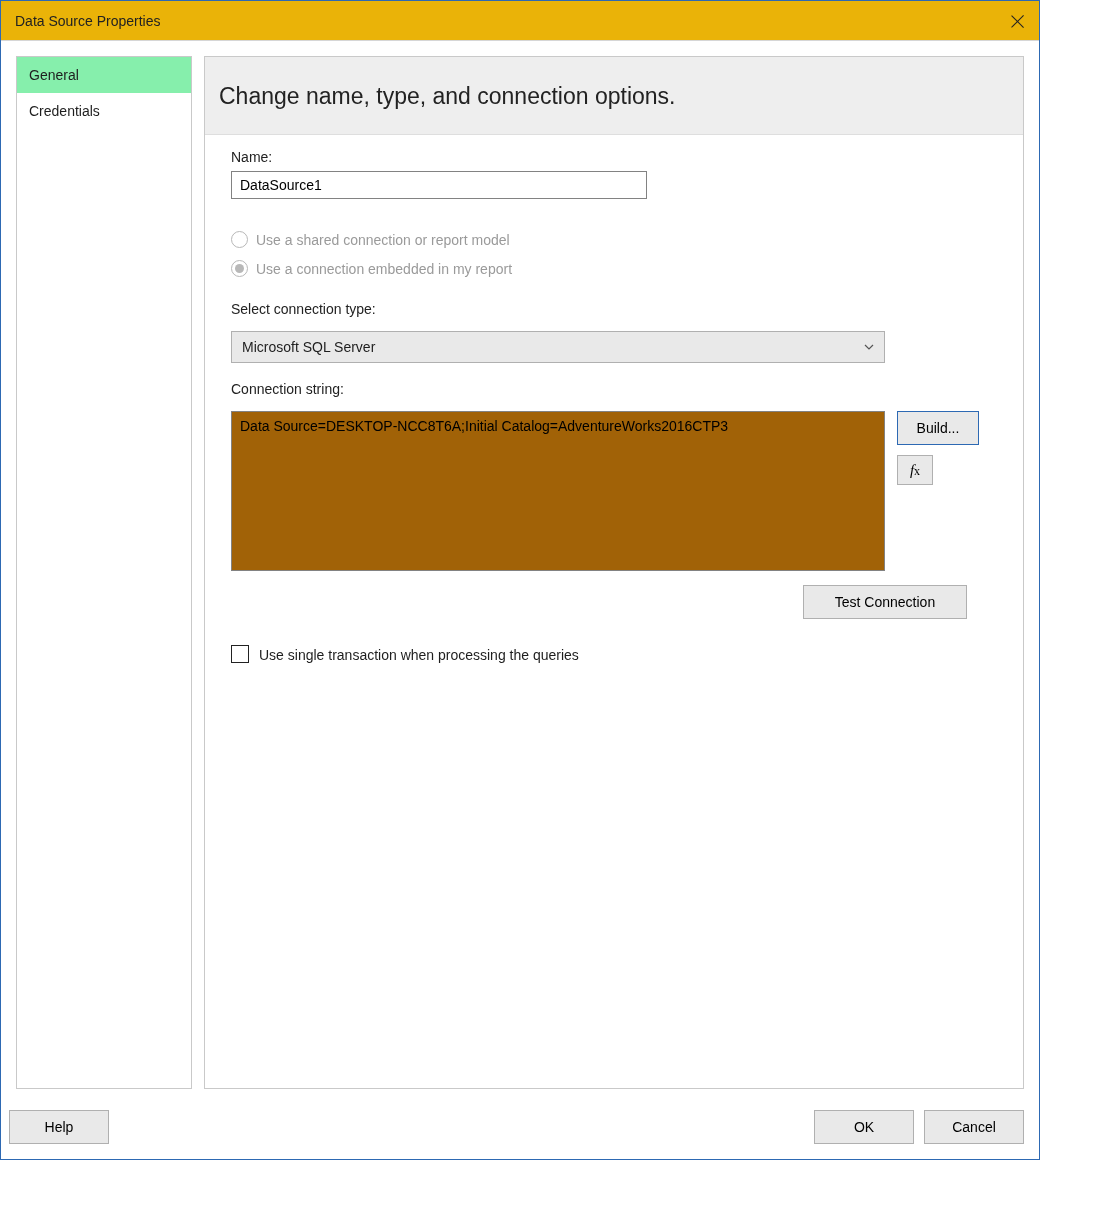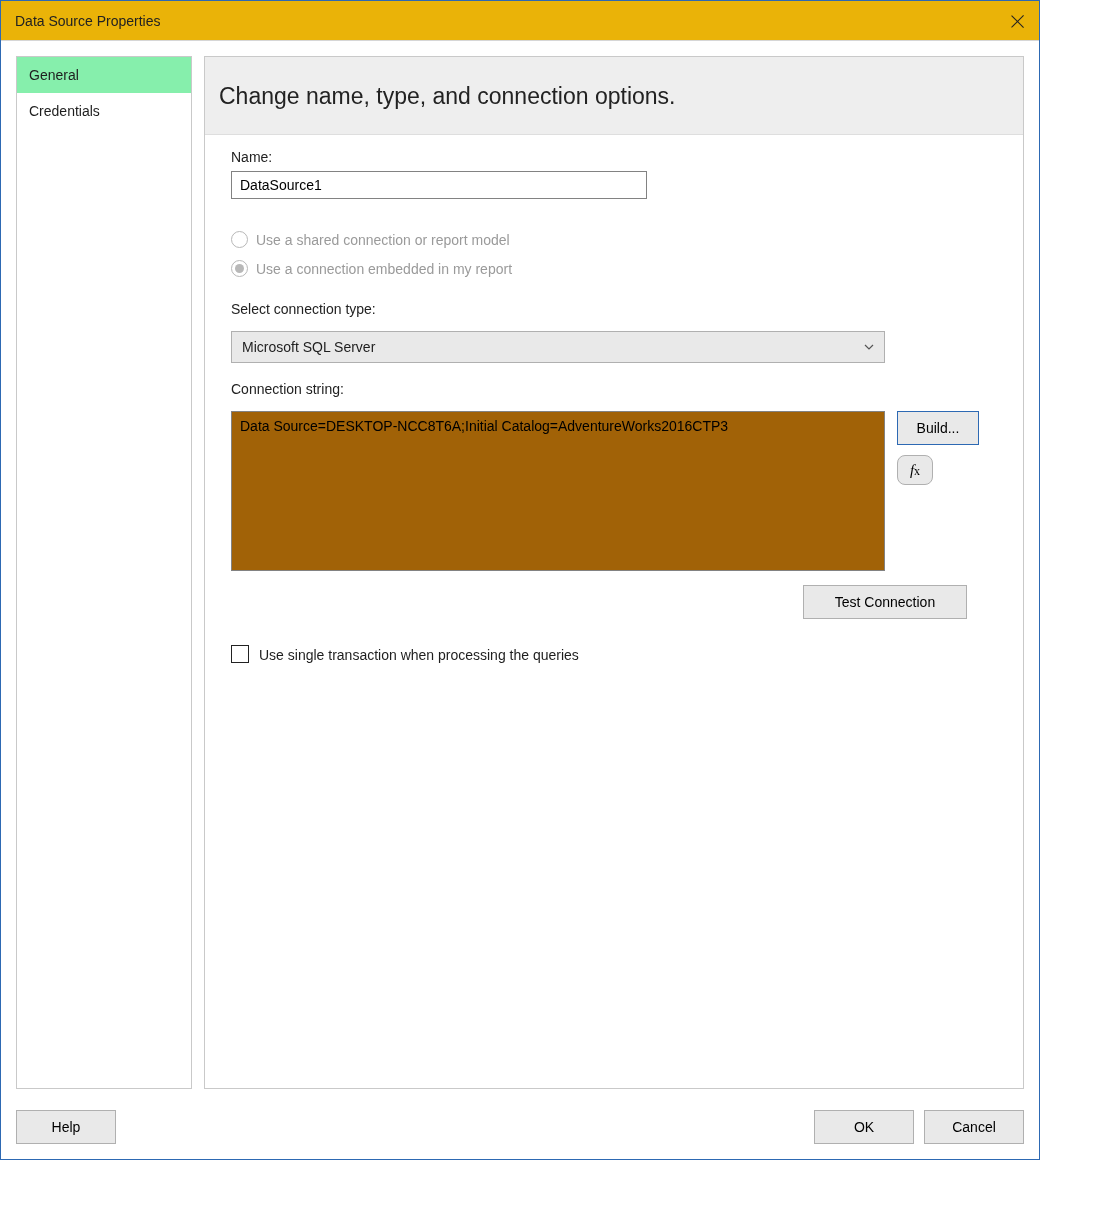--- a/index.html
+++ b/index.html
@@ -190,21 +190,20 @@
   .btn.primary-accent {
     border: 1px solid #2d69b3;
   }
   .btn.small-fx {
     width: 36px;
     height: 30px;
     font-style: italic;
     font-family: "Segoe UI", serif;
     font-size: 15px;
     font-weight: 500;
-    border-radius: 8px;
   }
   .test-row {
     display: flex;
     justify-content: flex-end;
     margin-top: 14px;
     padding-right: 30px;
   }
   .test-btn {
     width: 164px;
   }
@@ -219,21 +218,21 @@
     border: 1px solid #222;
     background: #fff;
     flex: 0 0 auto;
   }
 
   .footer {
     height: 64px;
     display: flex;
     align-items: center;
     justify-content: space-between;
-    padding: 0 15px 0 15px;
+    padding: 0 15px 0 8px;
   }
   .footer-right {
     display: flex;
     gap: 10px;
   }
   .footer-btn {
     width: 100px;
   }
 </style>
 </head>

